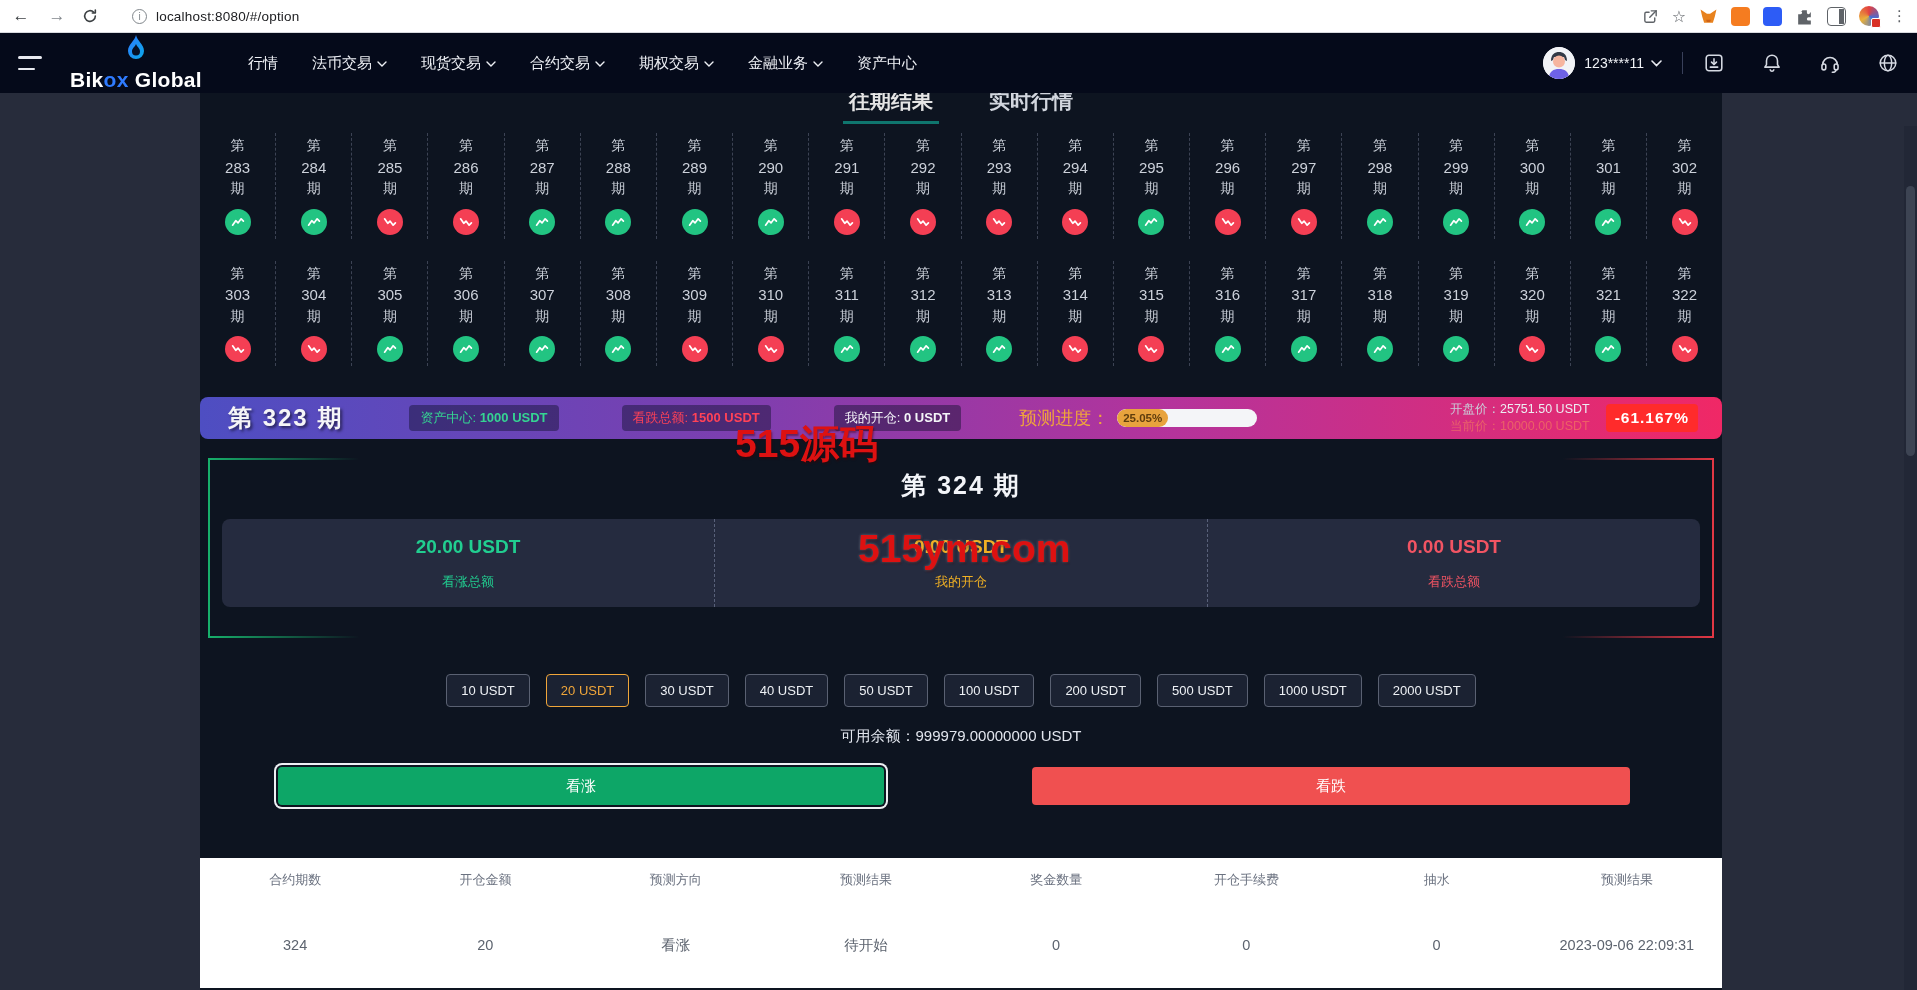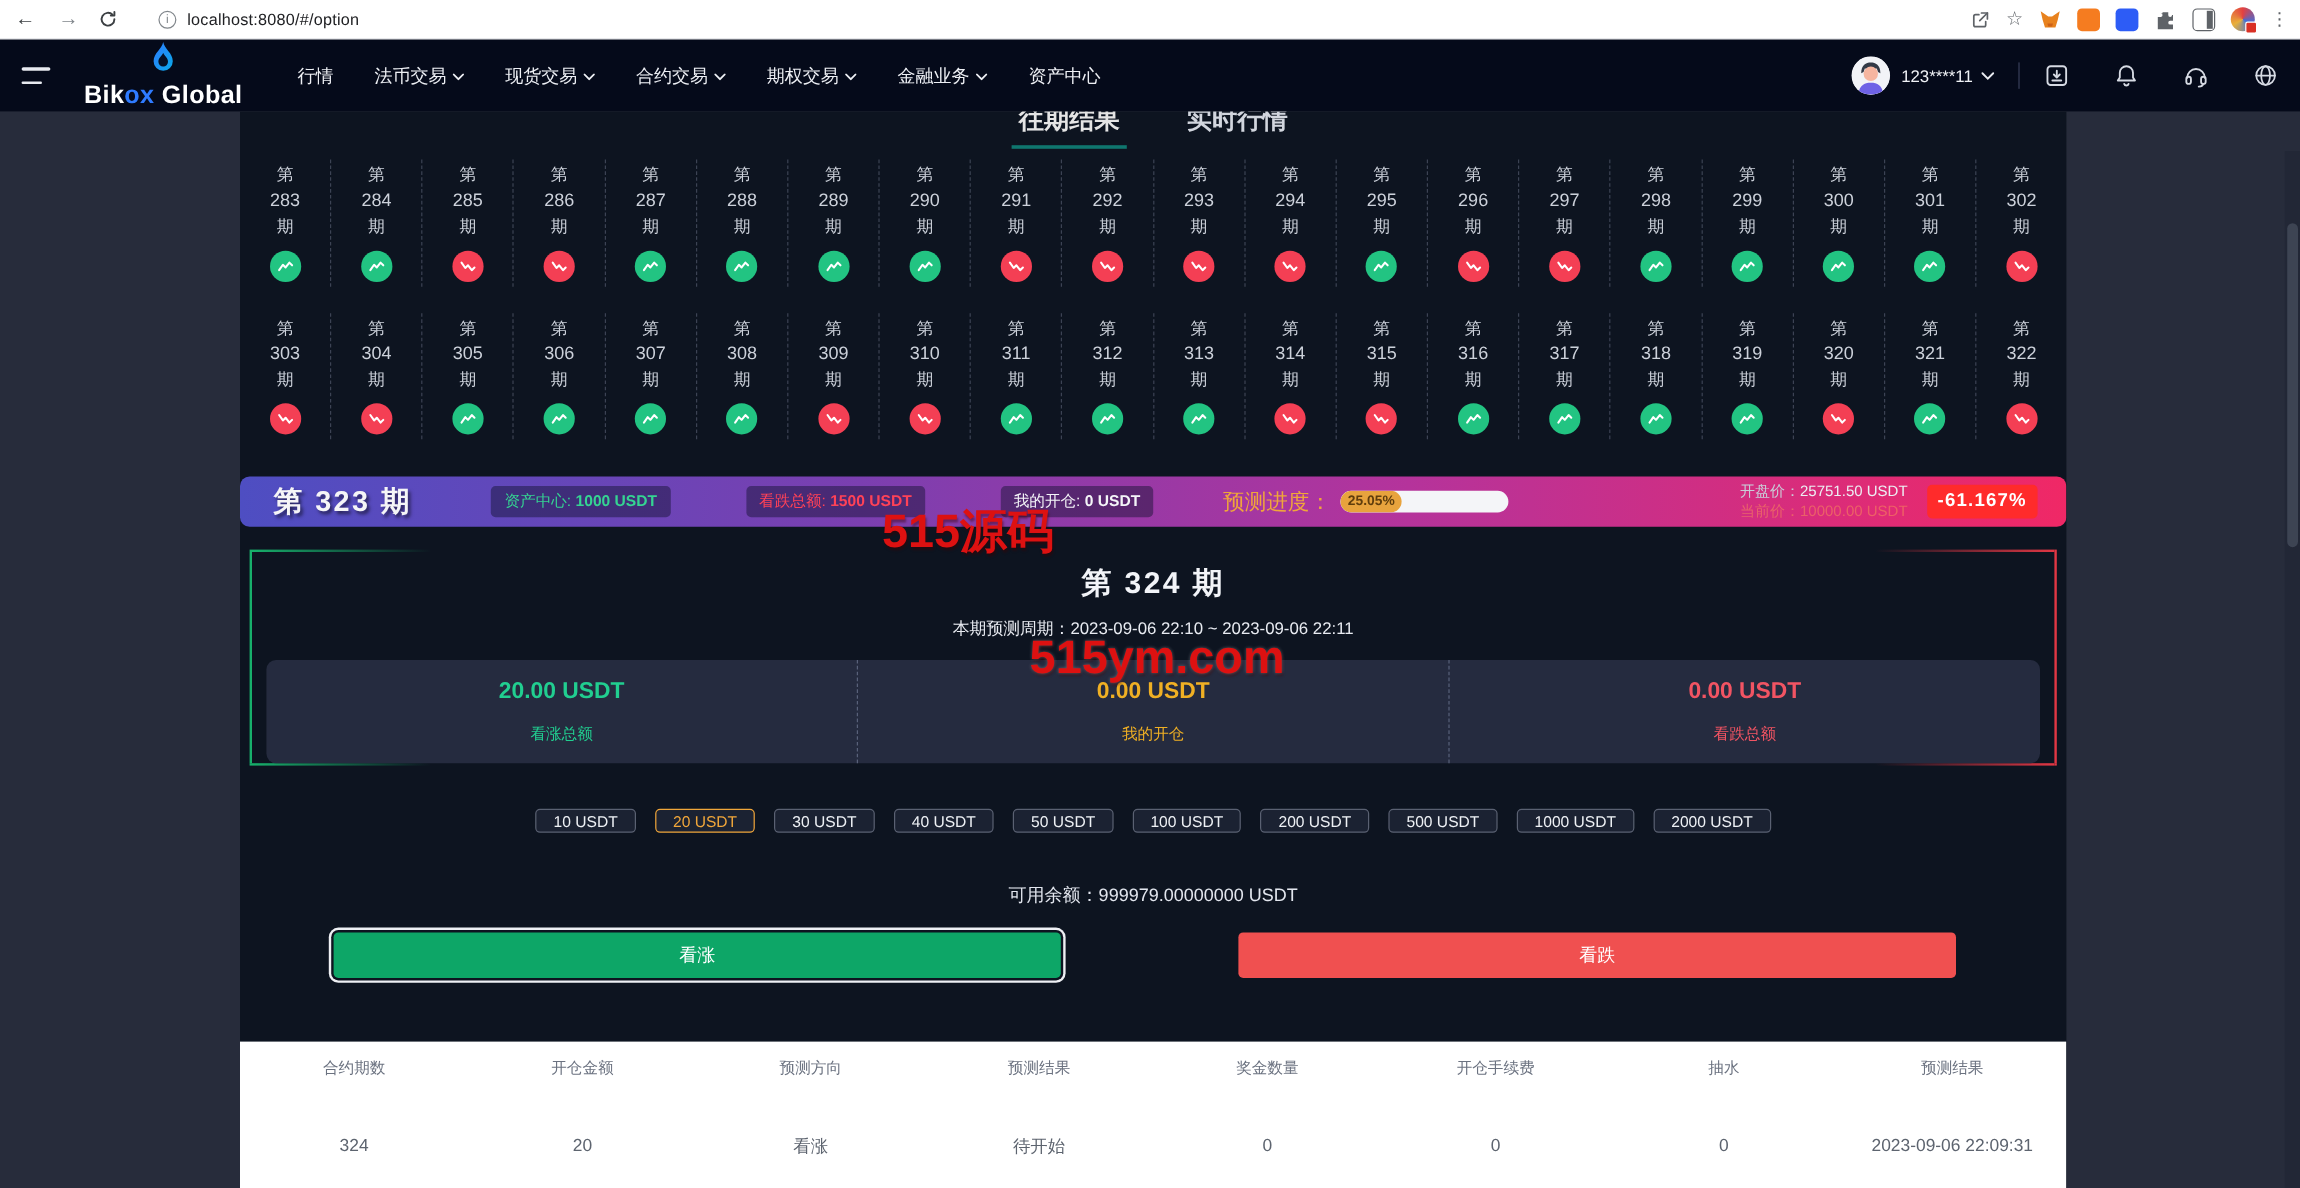--- a/index.html
+++ b/index.html
@@ -118,25 +118,25 @@
   .stat + .stat{border-left:1px dashed #59617a;}
   .stat .v{font-size:19px;font-weight:bold;}
   .stat .l{font-size:13px;}
   .stat.up .v,.stat.up .l{color:#21ce90;}
   .stat.mine .v,.stat.mine .l{color:#f0b024;}
   .stat.down .v,.stat.down .l{color:#f25463;}
 
   
   .amounts{margin-top:36px;display:flex;justify-content:center;gap:16px;flex:none;}
   .amt{background:#1b2232;border:1px solid #5a6172;border-radius:4px;color:#eef1f5;
-    font-size:13px;padding:0 14px;height:20px;display:flex;align-items:center;cursor:pointer;
+    font-size:13px;padding:0 14px;height:33px;display:flex;align-items:center;cursor:pointer;
     font-family:inherit;}
   .amt.sel{border-color:#f0a63a;color:#f0a63a;}
 
-  .balance{margin-top:43px;text-align:center;font-size:15px;color:#e2e6ee;}
+  .balance{margin-top:20px;text-align:center;font-size:15px;color:#e2e6ee;}
 
   .bigbtns{margin-top:21px;display:flex;flex:none;}
   .bigbtn{height:38px;border:none;border-radius:4px;color:#fff;font-size:15px;cursor:pointer;font-family:inherit;}
   .btn-up{margin-left:78px;width:606px;background:#0da667;
     box-shadow:0 0 0 2px #0d1420,0 0 0 4px #eef0f4;}
   .btn-down{margin-left:148px;width:598px;background:#f05050;}
 
   
   .otable{margin-top:53px;background:#ffffff;height:130px;display:flex;flex-direction:column;flex:none;}
   .thead,.trow{display:flex;}
@@ -715,21 +715,20 @@
           <div class="cur"><span class="lab">当前价：</span><span class="val">10000.00 USDT</span></div>
         </span>
         <span class="chg-badge">-61.167%</span>
       </div>
 
       <div class="wm wm1">515源码</div>
       <div class="wm wm2">515ym.com</div>
 
       <div class="box324">
         <div class="s-title">第 324 期</div>
-        <div class="s-period">本期预测周期：2023-09-06 22:10 ~ 2023-09-06 22:11</div>
         <div class="stats">
           <div class="stat up">
             <span class="v">20.00 USDT</span>
               <span class="l">看涨总额</span>
           </div>
           <div class="stat mine">
             <span class="v">0.00 USDT</span>
               <span class="l">我的开仓</span>
           </div>
           <div class="stat down">

